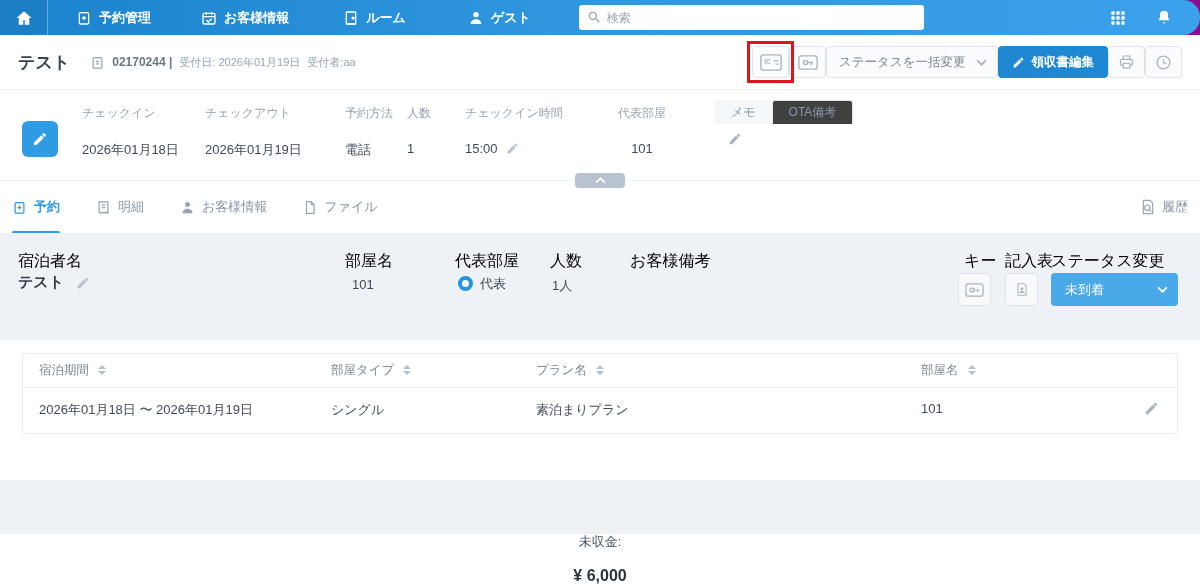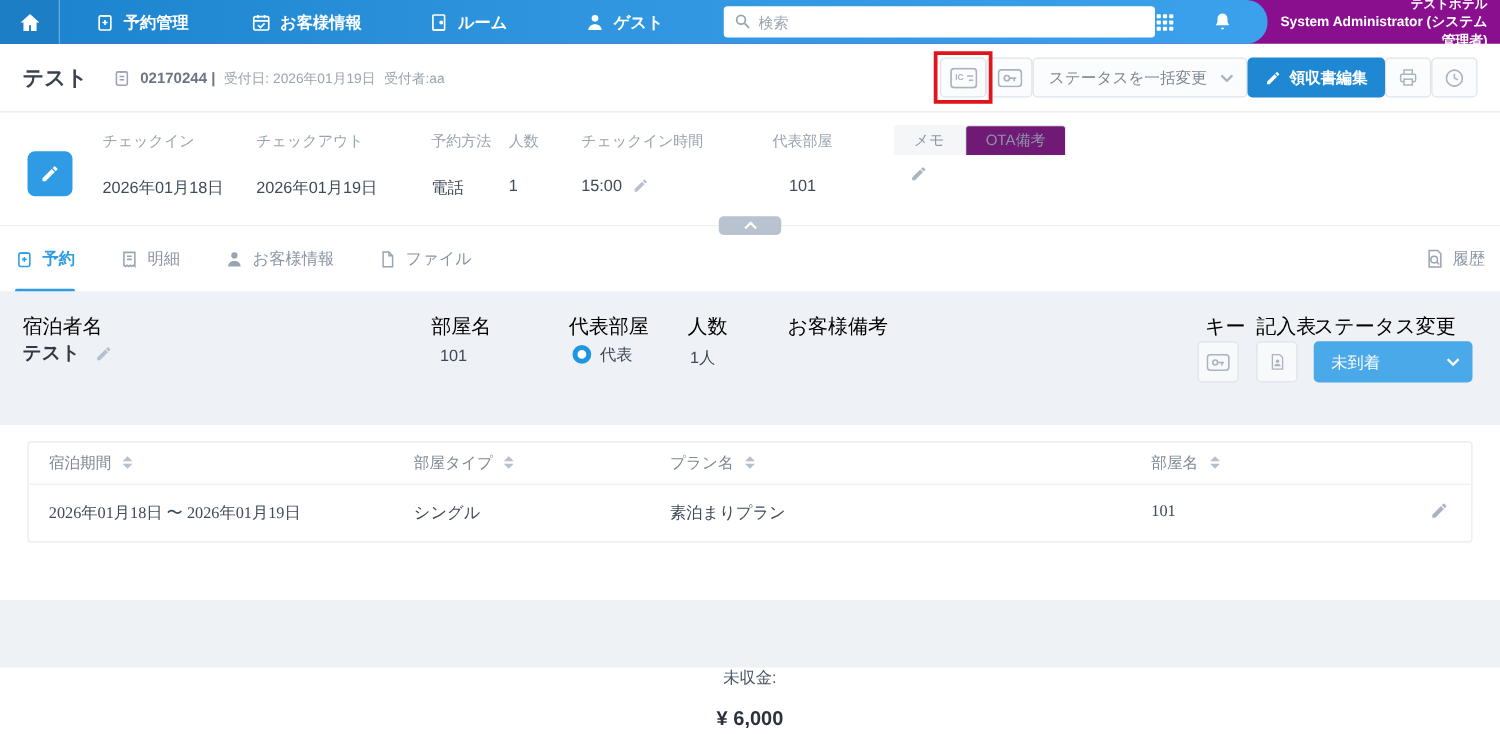--- a/index.html
+++ b/index.html
@@ -56,21 +56,21 @@
   .sum-field { display:flex; flex-direction:column; gap:19px; }
   .sum-label { font-size:12px; color:#9aa3b0; }
   .sum-value { font-size:13px; color:#3f4a5a; display:flex; align-items:center; gap:8px; }
   .w-ci{width:123px;} .w-co{width:140px;} .w-method{width:62px;} .w-num{width:58px;}
   .w-time{width:137px;} .w-room{width:80px; text-align:center;}
   .w-room .sum-value{ justify-content:center; }
   .memo-tabs { position:absolute; left:715px; top:10px; display:flex; }
   .memo-tab { height:24px; padding:0 16px; font-size:12px; color:#8a94a6; display:flex;
     align-items:center; cursor:pointer; }
   .memo-tab.memo { background:#f4f6f8; border-radius:3px 3px 0 0; }
-  .memo-tab.ota { background:#701a75; border:1px solid #e3e8ee; border-bottom:none;
+  .memo-tab.ota { background:#404040; border:1px solid #e3e8ee; border-bottom:none;
     border-radius:3px 3px 0 0; }
   .memo-edit { position:absolute; left:728px; top:42px; color:#aab3bf; cursor:pointer; }
   .collapse-btn { position:absolute; left:575px; bottom:-8px; width:50px; height:15px;
     background:#b9c2cf; border:none; border-radius:4px; color:#fff; display:flex;
     align-items:center; justify-content:center; cursor:pointer; z-index:2; }
 
   
   .tabs-row { height:53px; display:flex; align-items:center; padding:0 12px;
     border-top:1px solid #eef1f4; }
   .tab-item { position:relative; height:53px; display:flex; align-items:center; gap:7px;
@@ -92,21 +92,21 @@
   .g-btn { position:absolute; top:40px; width:33px; height:33px; border:1px solid #dde3ea;
     border-radius:4px; background:#f7f9fb; color:#aab3bf; display:flex; align-items:center;
     justify-content:center; cursor:pointer; }
   .status-dd { position:absolute; top:40px; left:1051px; width:127px; height:33px;
     background:#4aa9e8; border:none; border-radius:4px; color:#fff; font-size:13px;
     display:flex; align-items:center; justify-content:space-between; padding:0 10px 0 14px;
     cursor:pointer; font-family:inherit; }
 
   
   .table-card { margin:13px 22px 0; border:1px solid #e6eaef; border-radius:3px; }
-  table { width:100%; border-collapse:collapse; table-layout:fixed;font-family:Liberation Serif, serif; }
+  table { width:100%; border-collapse:collapse; table-layout:fixed; }
   th { height:33px; text-align:left; font-size:12.5px; font-weight:normal; color:#7d8795;
     padding-left:16px; border-bottom:1px solid #eef1f4; cursor:pointer; }
   td { height:46px; font-size:13px; color:#3f4a5a; padding-left:16px; }
   .th-inner { display:flex; align-items:center; gap:9px; }
   .sort-ic { display:flex; flex-direction:column; gap:2px; }
   .sort-ic i { display:block; width:0; height:0; border-left:4px solid transparent;
     border-right:4px solid transparent; }
   .sort-ic .up { border-bottom:4px solid #b7c0cc; }
   .sort-ic .dn { border-top:4px solid #b7c0cc; }
   .row-edit { color:#aab3bf; cursor:pointer; float:right; margin-right:18px; }
@@ -178,24 +178,20 @@
           <rect x="9.5" y="17" width="5" height="5" rx="1"></rect>
           <rect x="17" y="17" width="5" height="5" rx="1"></rect>
         </svg>
     </div>
     <div class="nav-right-icon" style="margin:0 28px 0 30px">
       <svg width="16" height="17" viewBox="0 0 24 24" fill="#fff">
           <path d="M12 2a6 6 0 0 0-6 6v4l-2 4h16l-2-4V8a6 6 0 0 0-6-6z"></path>
           <path d="M10 19a2 2 0 0 0 4 0z"></path>
         </svg>
     </div>
-  </div>
-  <div class="user-area">
-    <span class="hotel">テストホテル</span>
-    <span class="uname">System Administrator (システム管理者)</span>
   </div>
 </div>
 
 <div class="page-header">
   <span class="page-title">テスト</span>
   <div class="booking-meta">
     <svg width="15" height="15" viewBox="0 0 24 24" fill="none" stroke="#9aa3b0" stroke-width="2">
         <rect x="5" y="4" width="14" height="17" rx="2"></rect>
         <path d="M9 4h6M9 10h6M9 14h6"></path>
       </svg>

